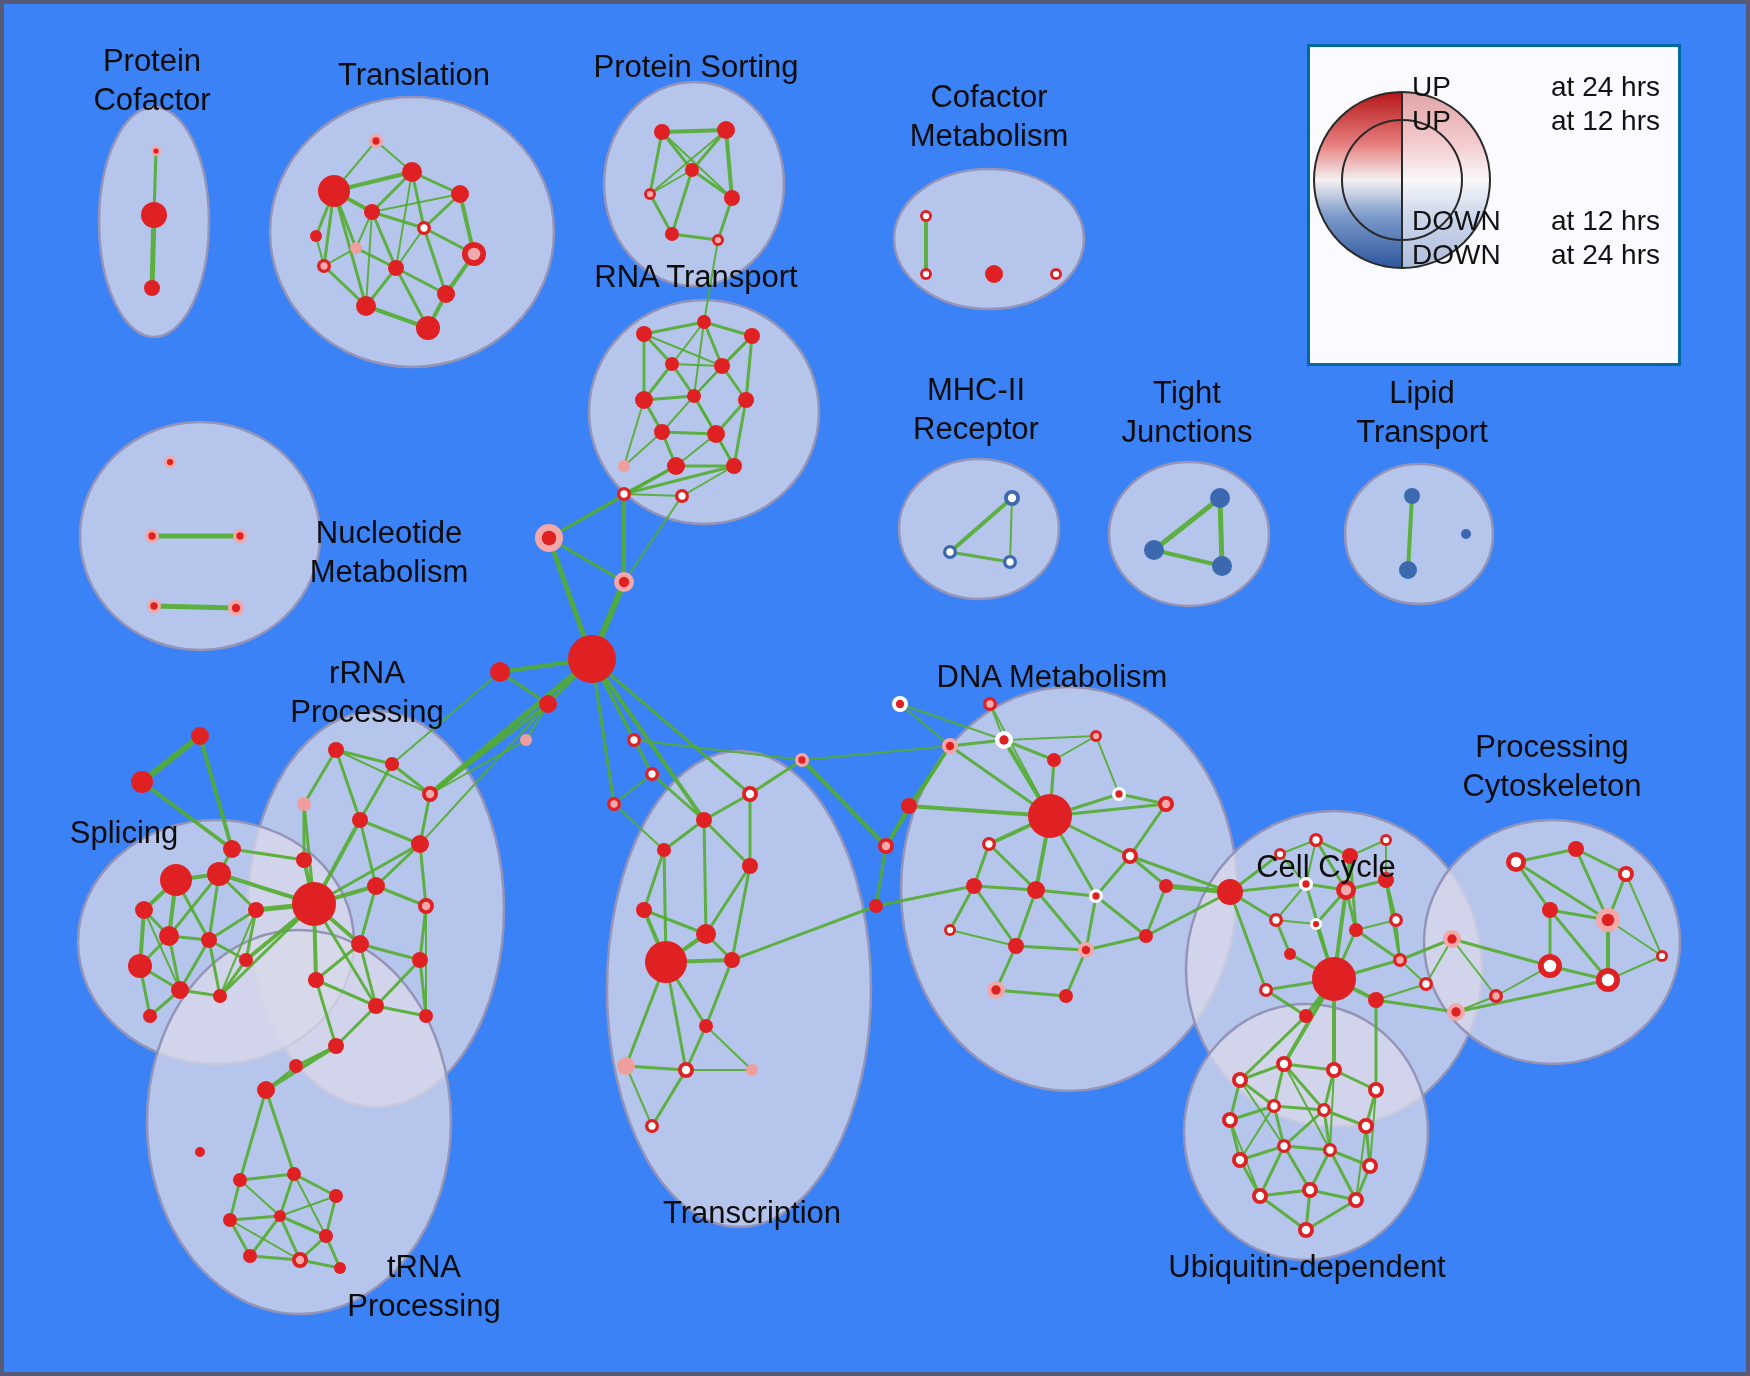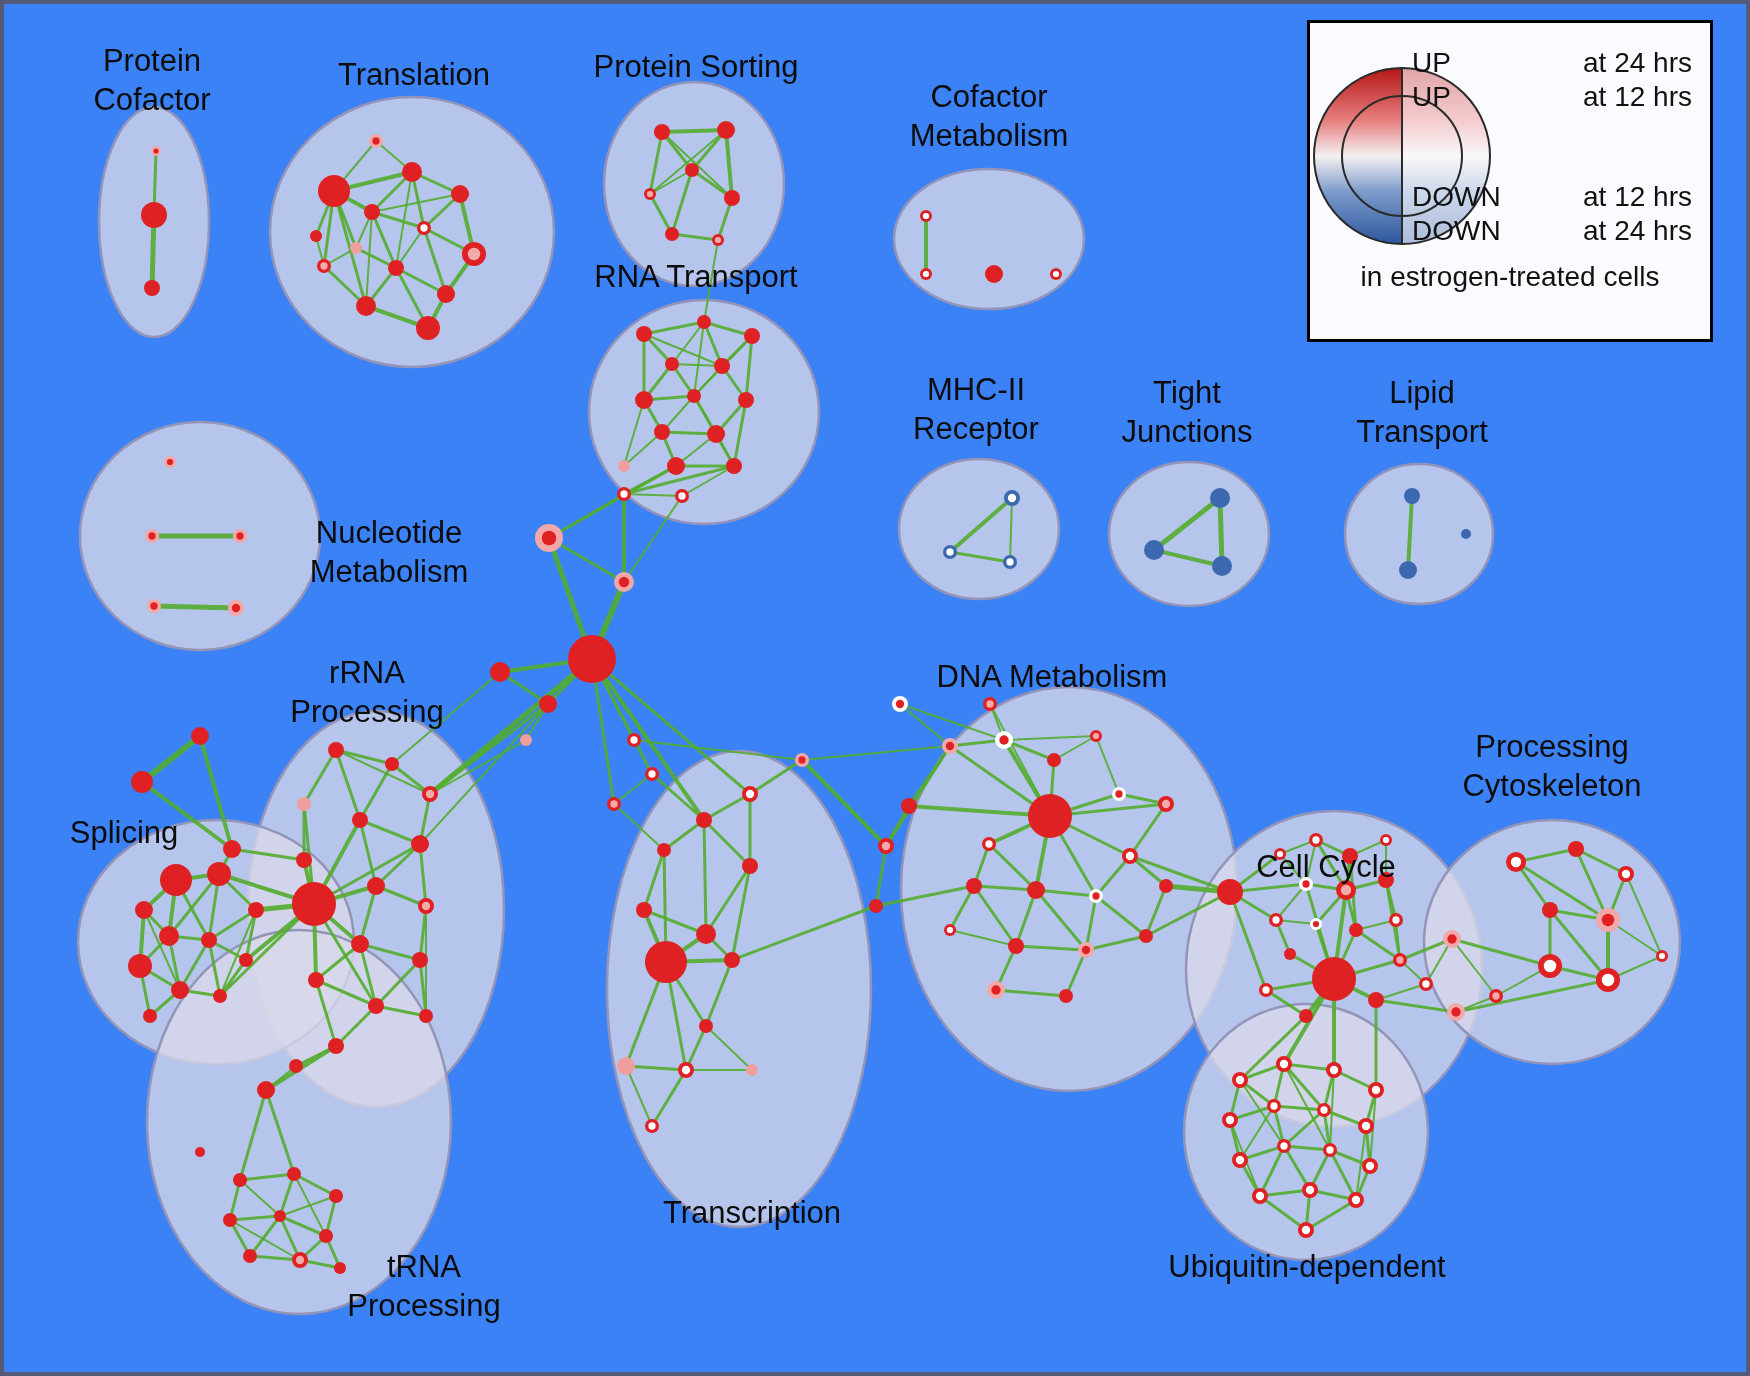--- a/index.html
+++ b/index.html
@@ -1,21 +1,21 @@
 <!DOCTYPE html>
 <html><head>
 <meta charset="utf-8">
 <style>
   html,body{margin:0;padding:0;background:#c7c7e2;}
   .page{position:relative;width:1750px;height:1376px;background:#3b82f6;border:4px solid #555a78;box-sizing:border-box;overflow:hidden;font-family:"Liberation Sans",sans-serif;}
   #net{position:absolute;left:0;top:0;}
   .cluster{fill:#d8d8e9;fill-opacity:0.78;stroke:#9494b8;stroke-width:2.5;}
   .edge{stroke:#53ad2e;stroke-linecap:round;opacity:0.9;}
   .clabel{position:absolute;transform:translate(-50%,-50%);text-align:center;font-size:31px;line-height:39px;color:#0c0c0c;white-space:nowrap;}
-  .legend{position:absolute;left:1303px;top:16px;width:406px;height:322px;background:#fbfbff;border:3px solid #000000;box-sizing:border-box;}
+  .legend{position:absolute;left:1303px;top:40px;width:374px;height:322px;background:#fbfbff;border:3px solid #0369a1;box-sizing:border-box;}
   .legend svg{position:absolute;left:0;top:0;}
   .leg-dir{position:absolute;left:102px;font-size:28px;color:#111;}
   .leg-time{position:absolute;right:18px;font-size:28px;color:#111;}
   .leg-cap{position:absolute;width:100%;text-align:center;font-size:28px;color:#111;}
 </style>
 </head>
 <body>
 
 <div class="page">
   <svg id="net" width="1750" height="1376" viewBox="0 0 1750 1376">
@@ -776,15 +776,14 @@
       <line x1="92" y1="45" x2="92" y2="221" stroke="#2a2a2a" stroke-width="2"></line>
     </svg>
     <span class="leg-dir" style="top:24px">UP</span>
     <span class="leg-time" style="top:24px">at 24 hrs</span>
     <span class="leg-dir" style="top:58px">UP</span>
     <span class="leg-time" style="top:58px">at 12 hrs</span>
     <span class="leg-dir" style="top:158px">DOWN</span>
     <span class="leg-time" style="top:158px">at 12 hrs</span>
     <span class="leg-dir" style="top:192px">DOWN</span>
     <span class="leg-time" style="top:192px">at 24 hrs</span>
-    <div class="leg-cap" style="top:238px">in estrogen-treated cells</div>
   </div>
 </div>
 
 </body></html>

